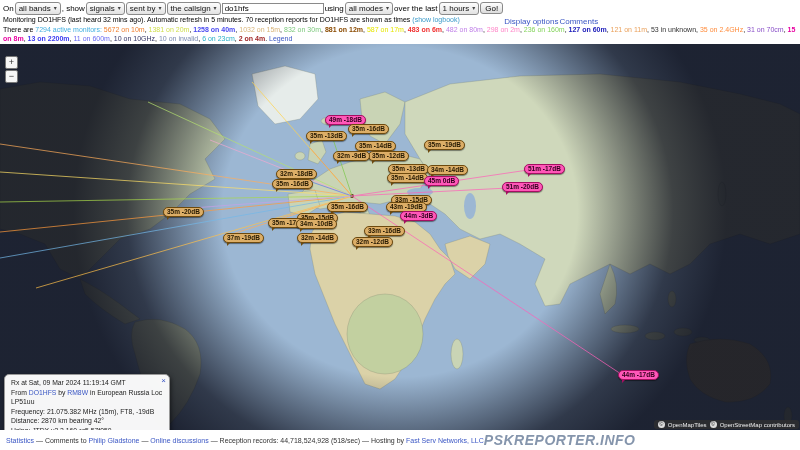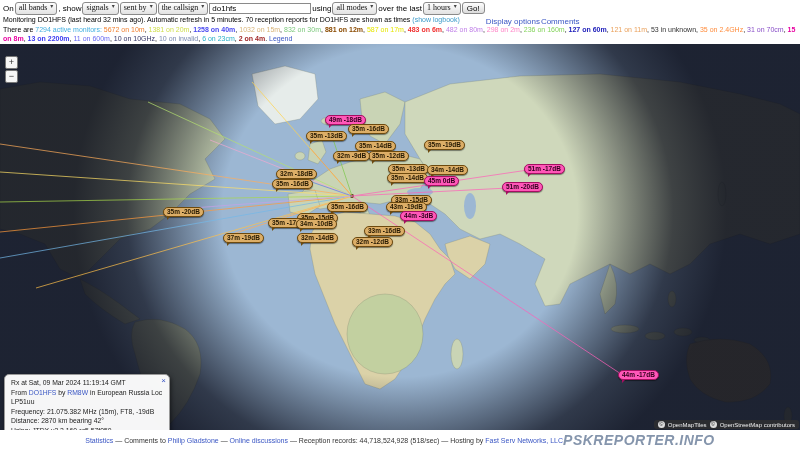--- a/index.html
+++ b/index.html
@@ -3,22 +3,22 @@
 <meta charset="utf-8">
 <style>
   html,body{margin:0;padding:0;}
   body{width:800px;height:450px;overflow:hidden;background:#fff;
        font-family:"Liberation Sans",sans-serif;-webkit-font-smoothing:antialiased;}
   .page{width:800px;height:450px;position:relative;display:flex;flex-direction:column;}
 
   
   .header{background:#fff;padding:1px 3px 1px;flex:0 0 auto;}
   .row1{display:flex;align-items:center;gap:1px;font-size:8px;color:#000;height:14px;white-space:nowrap;}
-  .sel{display:inline-flex;gap:3px;background:linear-gradient(#fefefe,#e2e2e2);
-       border:1px solid #8a8a8a;border-radius:3px;padding:0 3px;height:11px;font-size:8px;color:#111;font-family:Liberation Serif, serif;}
+  .sel{display:inline-flex;align-items:center;gap:3px;background:linear-gradient(#fefefe,#e2e2e2);
+       border:1px solid #8a8a8a;border-radius:3px;padding:0 3px;height:11px;font-size:8px;color:#111;}
   .arr{font-size:6px;color:#444;line-height:1;}
   .txt{height:9px;width:96px;font-size:8px;border:1px solid #8a8a8a;padding:0 2px;font-family:"Liberation Sans",sans-serif;}
   .go{height:12px;font-size:8px;background:linear-gradient(#fefefe,#dcdcdc);border:1px solid #8a8a8a;
       border-radius:3px;padding:0 4px;font-family:"Liberation Sans",sans-serif;}
   a.lnk{color:#3a56c4;text-decoration:none;cursor:pointer;margin-top:27px;}
   a.teal{color:#3b9ac9;}
   .row2{font-size:7px;color:#000;height:8px;line-height:8px;margin-top:1px;white-space:nowrap;}
   .row3{font-size:7px;color:#000;line-height:8.5px;margin-top:2px;}
   .cyan{color:#45b0e0;}
 
@@ -45,21 +45,21 @@
   .popup::after{content:'';position:absolute;right:10px;bottom:-6px;width:0;height:0;
      border-top:7px solid rgba(255,255,255,.96);border-left:7px solid transparent;}
   .popup .close{position:absolute;top:1px;right:3px;color:#3a56c4;font-size:8px;cursor:pointer;}
   .attrib{position:absolute;right:1px;bottom:1px;z-index:6;background:rgba(45,45,48,.88);color:#eee;
      border-radius:3px;font-size:6px;padding:1px 4px;display:flex;align-items:center;gap:3px;white-space:nowrap;}
   .attrib .ico{display:inline-block;width:7px;height:7px;border-radius:50%;background:#ddd;color:#222;
      font-size:5.5px;line-height:7px;text-align:center;}
 
   
   .footer{flex:0 0 20px;background:#fff;display:flex;align-items:center;
-     justify-content:center;padding:0 6px;font-size:7px;color:#333;white-space:nowrap;}
+     justify-content:flex-start;padding:0 6px;font-size:7px;color:#333;white-space:nowrap;}
   .watermark{font-size:14px;font-weight:700;font-style:italic;color:#8595ac;letter-spacing:.5px;}
 </style>
 </head>
 <body>
 
 <div class="page">
 
   <div class="header">
     <div class="row1">
       <span>On</span>

